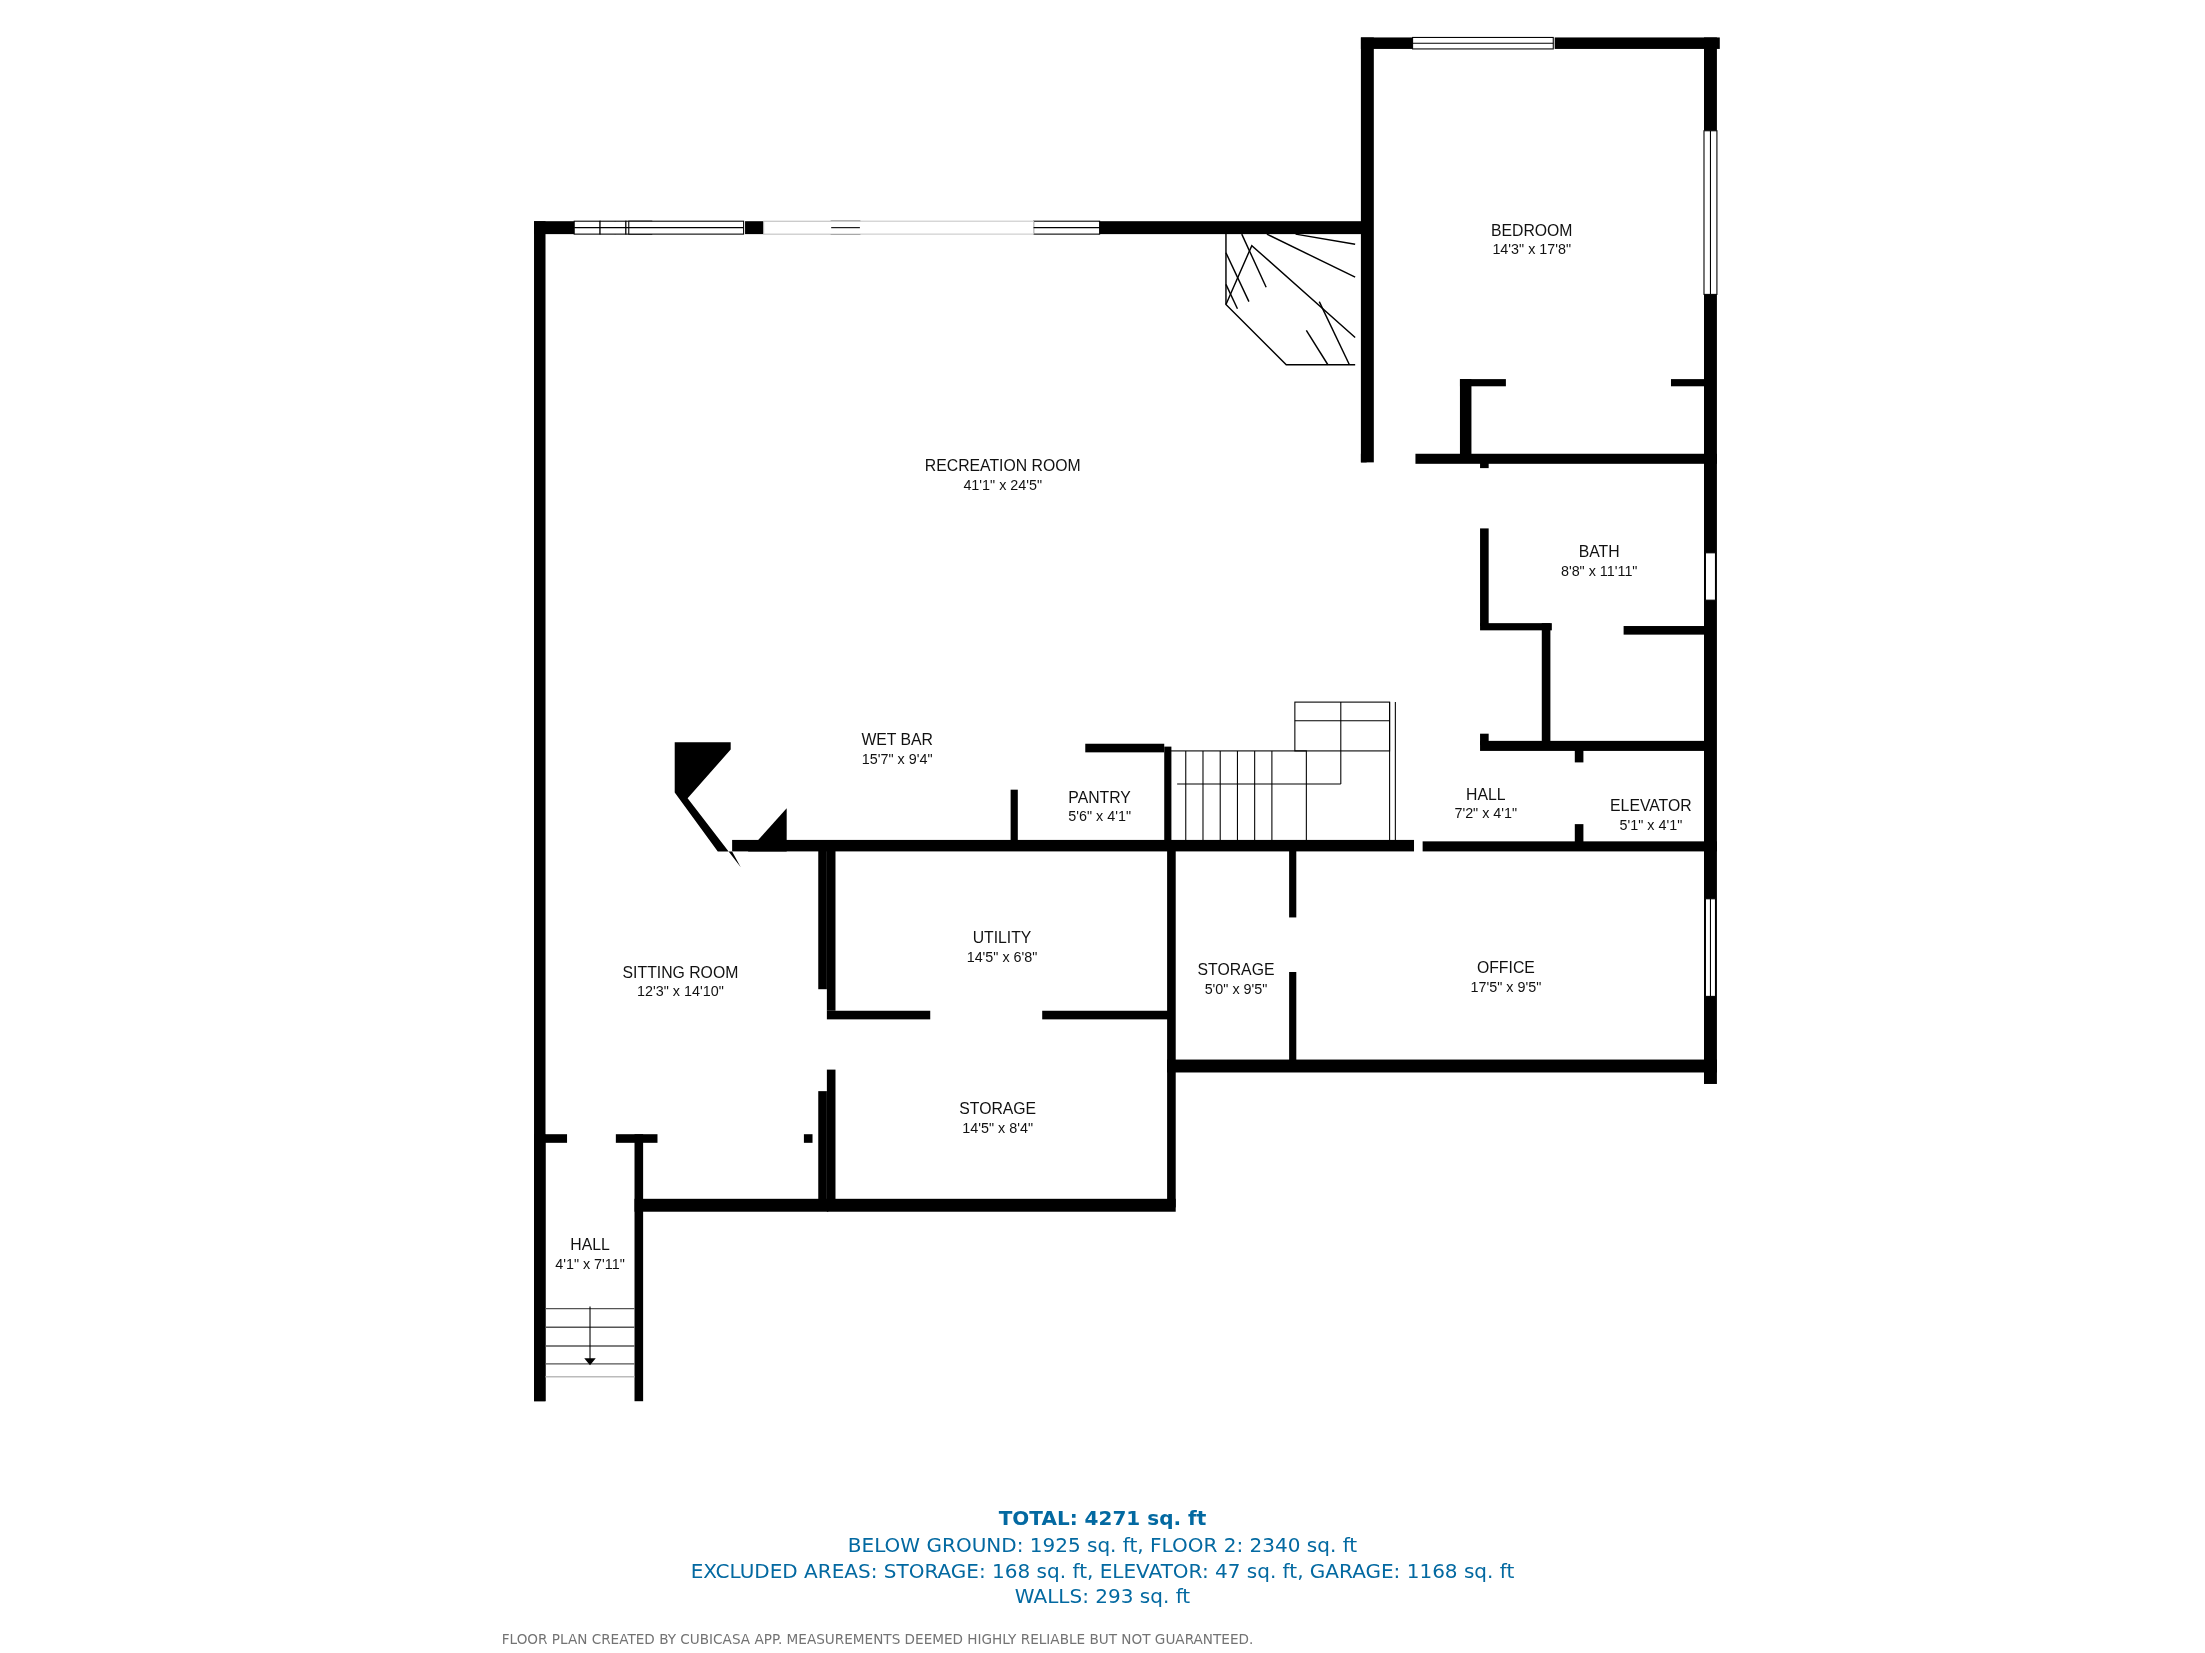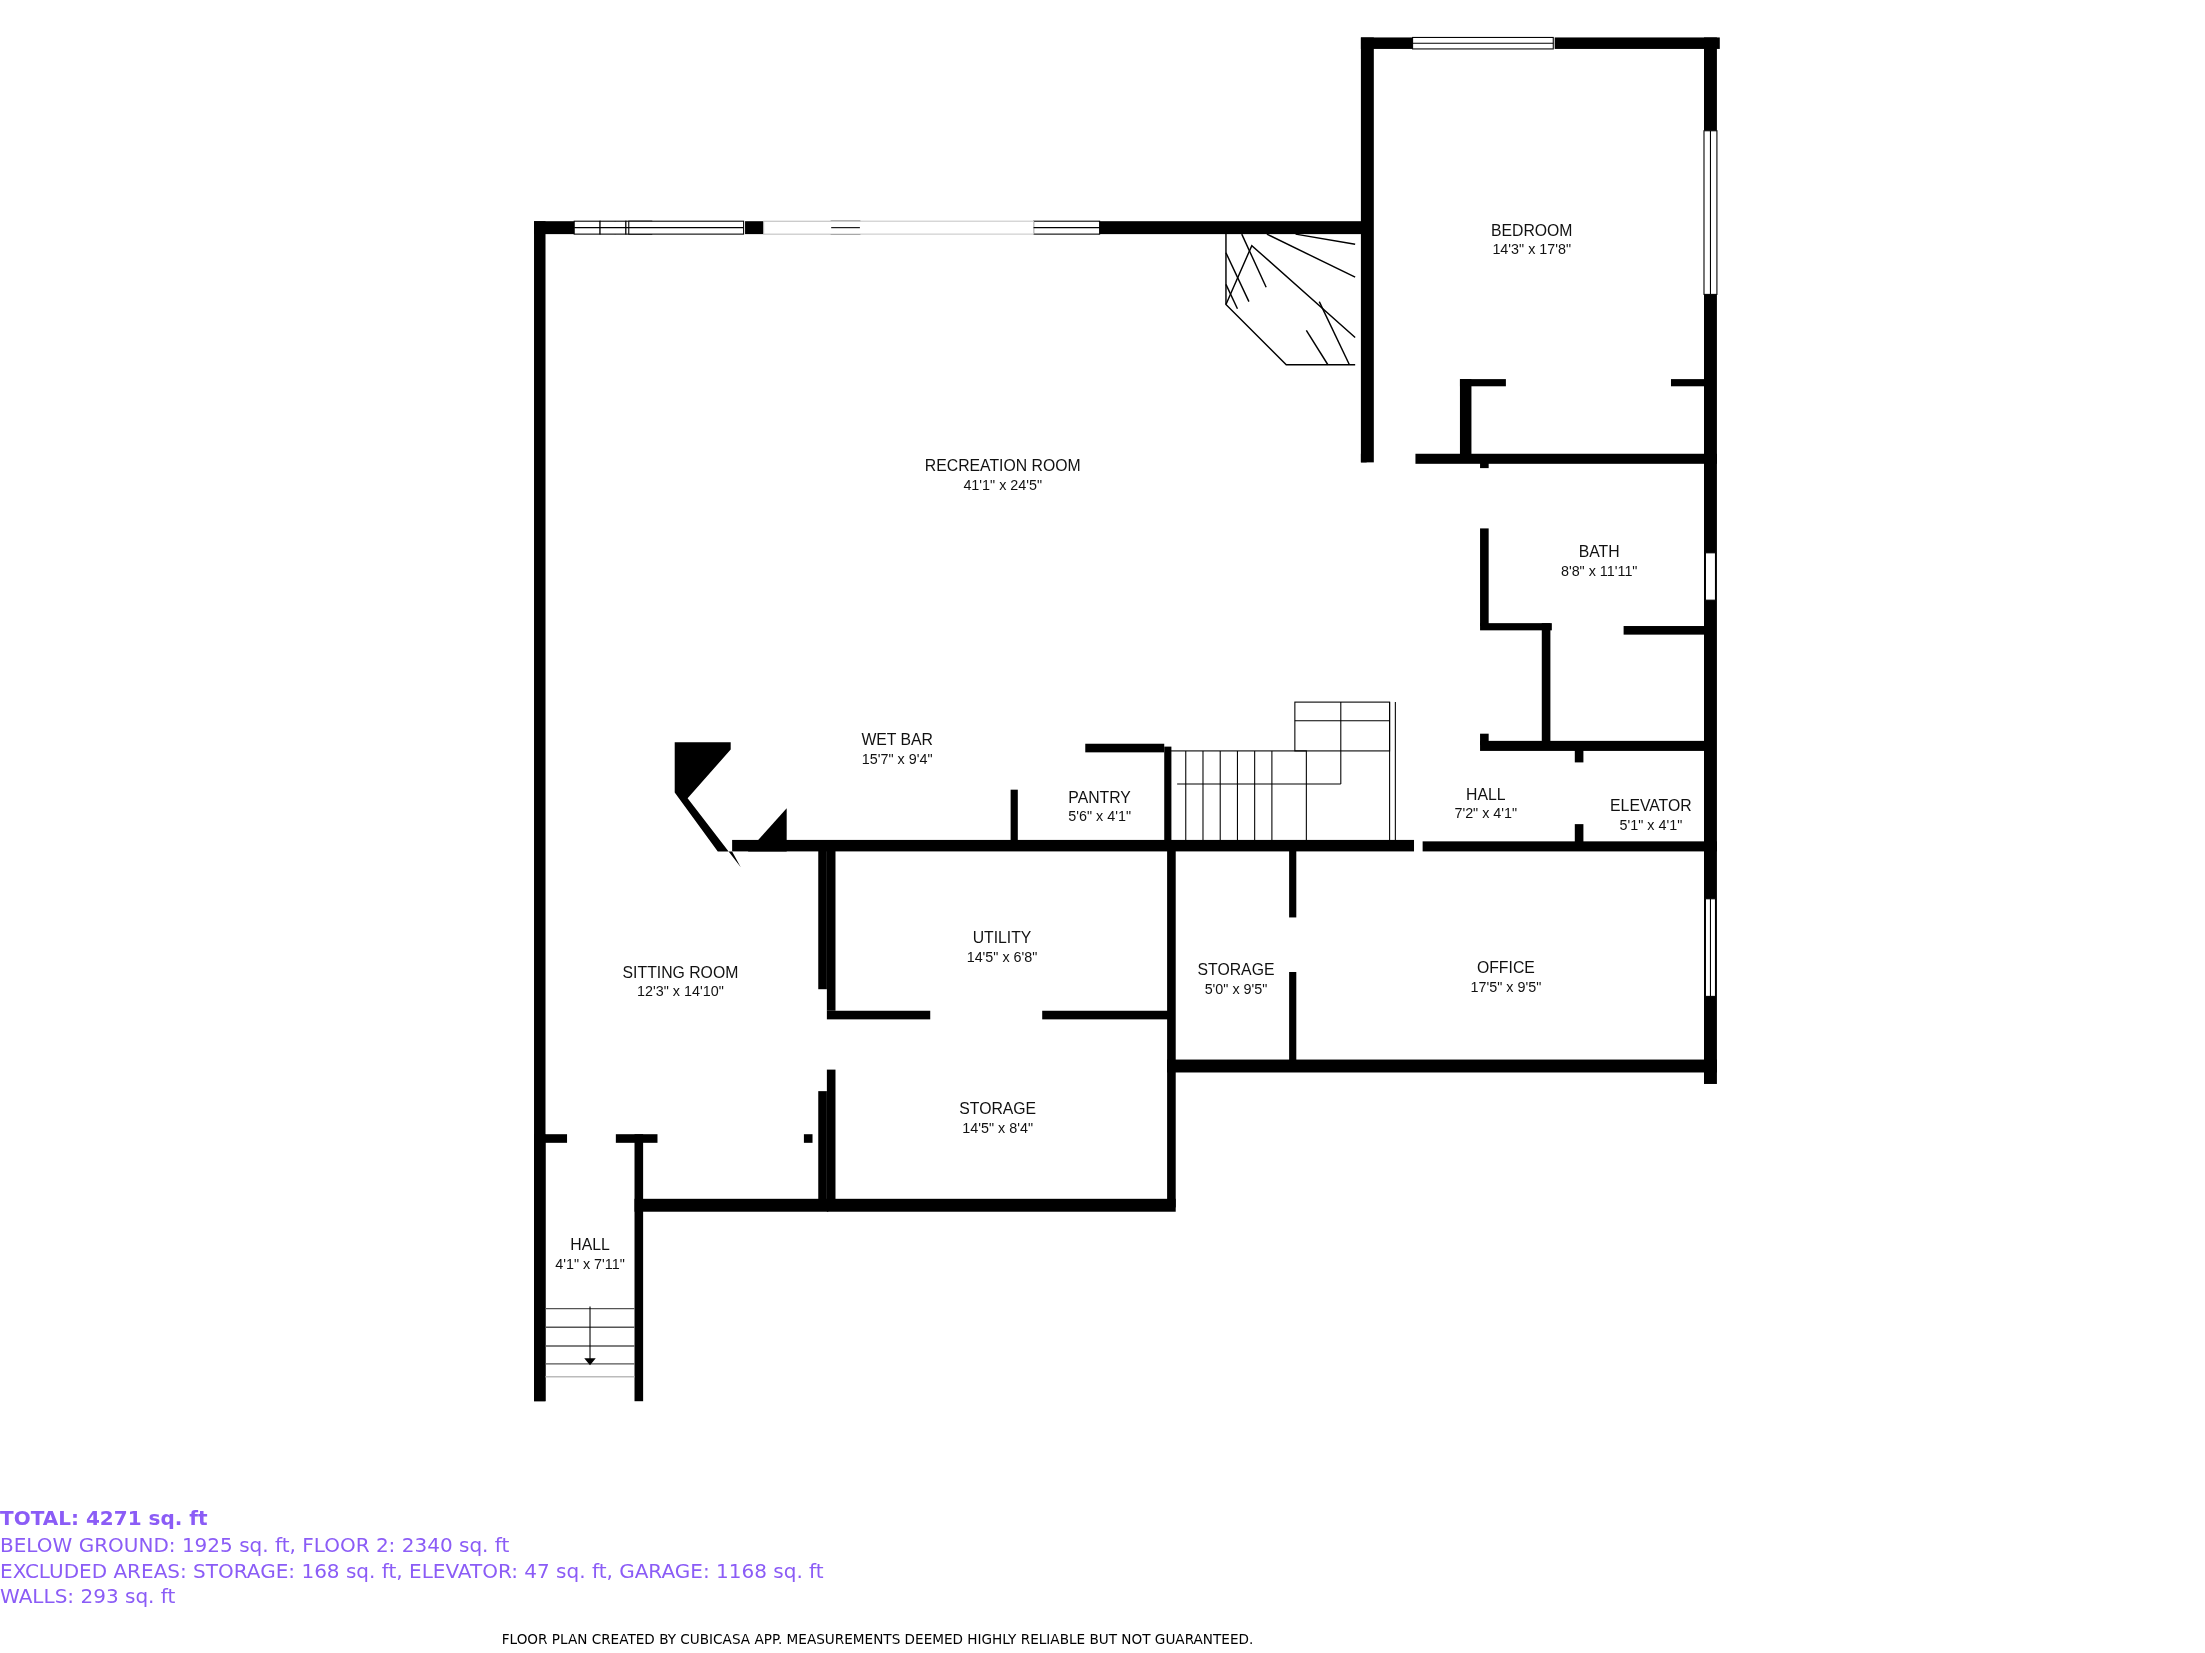--- a/index.html
+++ b/index.html
@@ -1,21 +1,21 @@
 <!DOCTYPE html>
 <html style="font-size:11.5px"><head>
 <meta charset="utf-8">
 <style>
   html, body { margin: 0; padding: 0; background: #ffffff; }
   body { width: 2205px; height: 1654px; position: relative; overflow: hidden; font-family: "Liberation Sans", sans-serif; }
   svg.plan { position: absolute; left: 0; top: 0; width: 2205px; height: 1654px; }
   .room-name { font-family: "Liberation Sans", sans-serif; font-size: 22px; fill: #111; text-anchor: middle; }
   .room-dim { font-family: "Liberation Sans", sans-serif; font-size: 20px; fill: #111; text-anchor: middle; }
-  .line { position: absolute; left: 0; width: 2205px; text-align: left; font-family: "DejaVu Sans", sans-serif; font-size: 20px; color: #8b5cf6; }
-  .footer { position: absolute; left: 0; width: 1755px; text-align: center; font-family: "DejaVu Sans", sans-serif; font-size: 13.6px; color: #000000; }
+  .line { position: absolute; left: 0; width: 2205px; text-align: center; font-family: "DejaVu Sans", sans-serif; font-size: 20px; color: #0369a1; }
+  .footer { position: absolute; left: 0; width: 1755px; text-align: center; font-family: "DejaVu Sans", sans-serif; font-size: 13.6px; color: #737373; }
 </style>
 </head>
 <body>
 
 <svg class="plan" viewBox="0 0 3072 2304" xmlns="http://www.w3.org/2000/svg">
 
   <g fill="#000">
 
     <rect x="744" y="308" width="56" height="18"></rect>
     <rect x="856" y="308" width="2" height="18"></rect>

